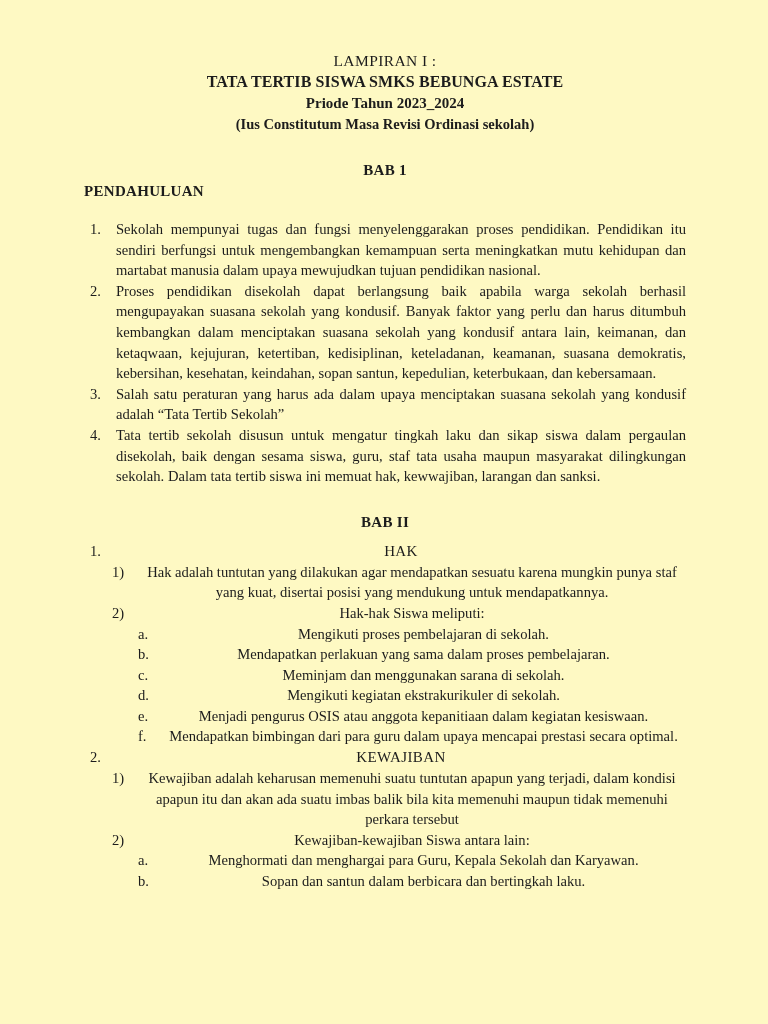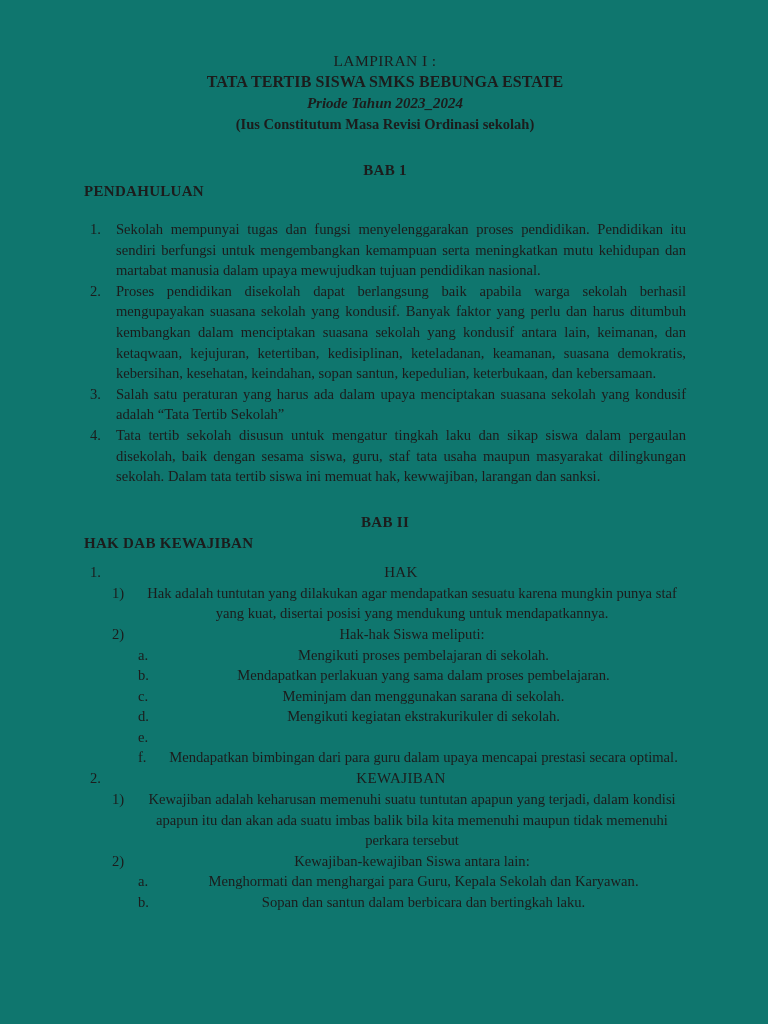--- a/index.html
+++ b/index.html
@@ -4,21 +4,21 @@
 <style>
   html, body {
     margin: 0;
     padding: 0;
     background: #ffffff;
   }
   .page {
     position: relative;
     width: 768px;
     height: 1024px;
-    background: #0f766e;
+    background: #fef9c3;
     font-family: "Liberation Serif", "DejaVu Serif", serif;
     color: #1c1c1c;
     overflow: hidden;
     box-sizing: border-box;
   }
   .doc-body {
     position: absolute;
     left: 84px;
     top: 50px;
     width: 602px;
@@ -36,21 +36,20 @@
     font-size: 16px;
     font-weight: bold;
     line-height: 22px;
     letter-spacing: 0.1px;
     text-align: center;
   }
   .title-periode {
     font-size: 15px;
     font-weight: bold;
     line-height: 21px;
-    font-style: italic;
   }
   .title-sub {
     font-size: 14.5px;
     font-weight: bold;
     line-height: 21px;
   }
 
   
   .chapter {
     text-align: center;
@@ -139,21 +138,20 @@
       <span class="content">Salah satu peraturan yang harus ada dalam upaya menciptakan suasana sekolah yang kondusif adalah “Tata Tertib Sekolah”</span>
     </div>
     <div class="row lvl1">
       <span class="marker">4.</span>
       <span class="content">Tata tertib sekolah disusun untuk mengatur tingkah laku dan sikap siswa dalam pergaulan disekolah, baik dengan sesama siswa, guru, staf tata usaha maupun masyarakat dilingkungan sekolah. Dalam tata tertib siswa ini memuat hak, kewwajiban, larangan dan sanksi.</span>
     </div>
 
     <div class="gap-lg"></div>
 
     <div class="chapter">BAB II</div>
-    <div class="chapter-title">HAK DAB KEWAJIBAN</div>
 
     <div class="gap-sm"></div>
 
     <div class="row lvl1">
       <span class="marker">1.</span>
       <span class="content nojust hak-label">HAK</span>
     </div>
 
     <div class="row lvl2">
       <span class="marker">1)</span>
@@ -175,20 +173,21 @@
     <div class="row lvl3">
       <span class="marker">c.</span>
       <span class="content nojust">Meminjam dan menggunakan sarana di sekolah.</span>
     </div>
     <div class="row lvl3">
       <span class="marker">d.</span>
       <span class="content nojust">Mengikuti kegiatan ekstrakurikuler di sekolah.</span>
     </div>
     <div class="row lvl3">
       <span class="marker">e.</span>
+      <span class="content nojust">Menjadi pengurus OSIS atau anggota kepanitiaan dalam kegiatan kesiswaan.</span>
     </div>
     <div class="row lvl3">
       <span class="marker">f.</span>
       <span class="content nojust">Mendapatkan bimbingan dari para guru dalam upaya mencapai prestasi secara optimal.</span>
     </div>
 
     <div class="row lvl1">
       <span class="marker">2.</span>
       <span class="content nojust hak-label">KEWAJIBAN</span>
     </div>

